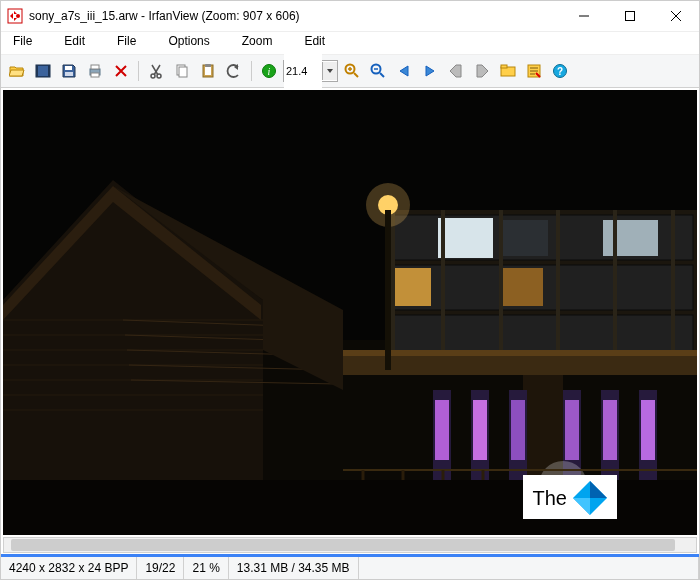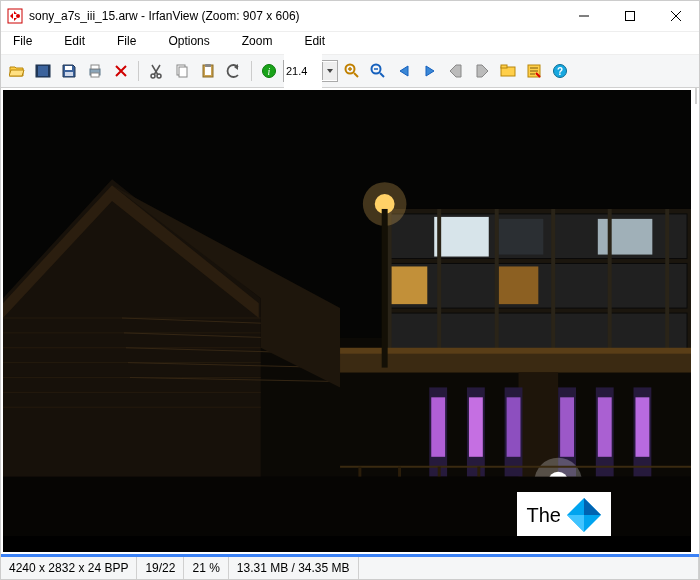--- a/index.html
+++ b/index.html
@@ -119,21 +119,21 @@
     background: #eee;
     border-left: 1px solid #aaa;
     cursor: pointer;
   }
 
   
   .viewer {
     flex: 1;
     background: #fff;
     display: flex;
-    flex-direction: row;
+    flex-direction: column;
     overflow: hidden;
   }
   .image-area {
     flex: 1;
     background: #000;
     position: relative;
     margin: 2px;
     overflow: hidden;
   }
   .night-scene {

